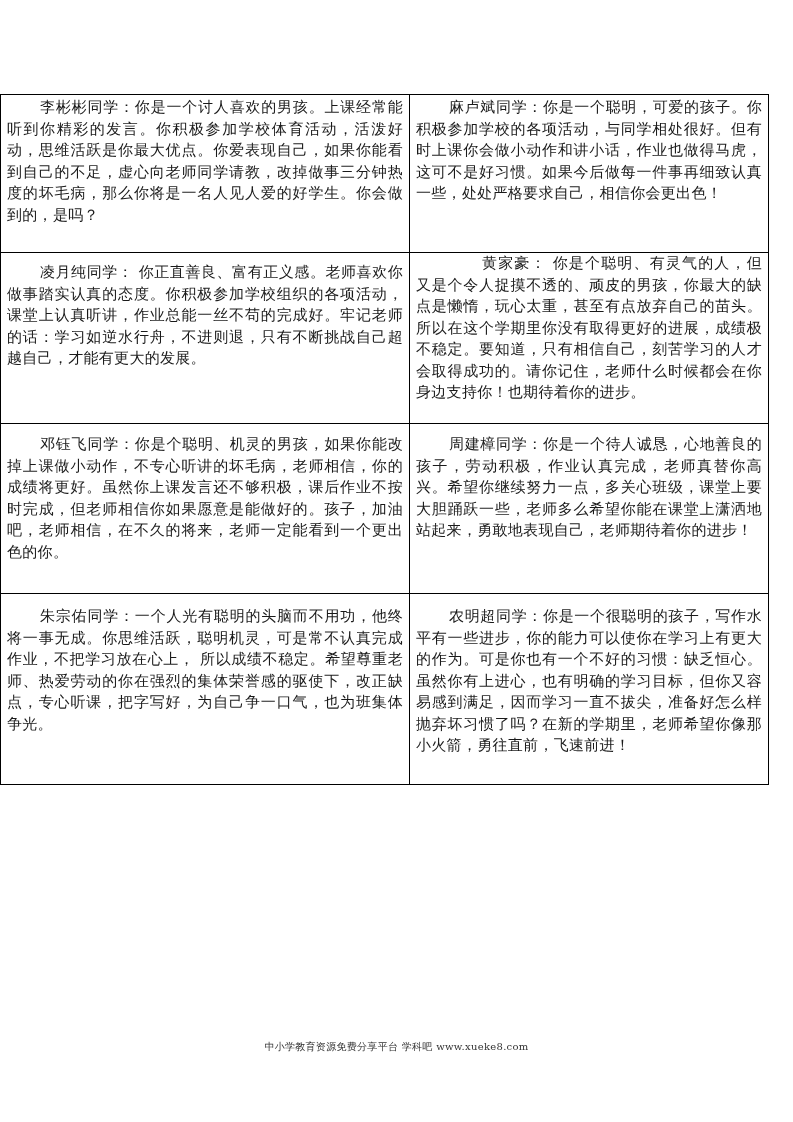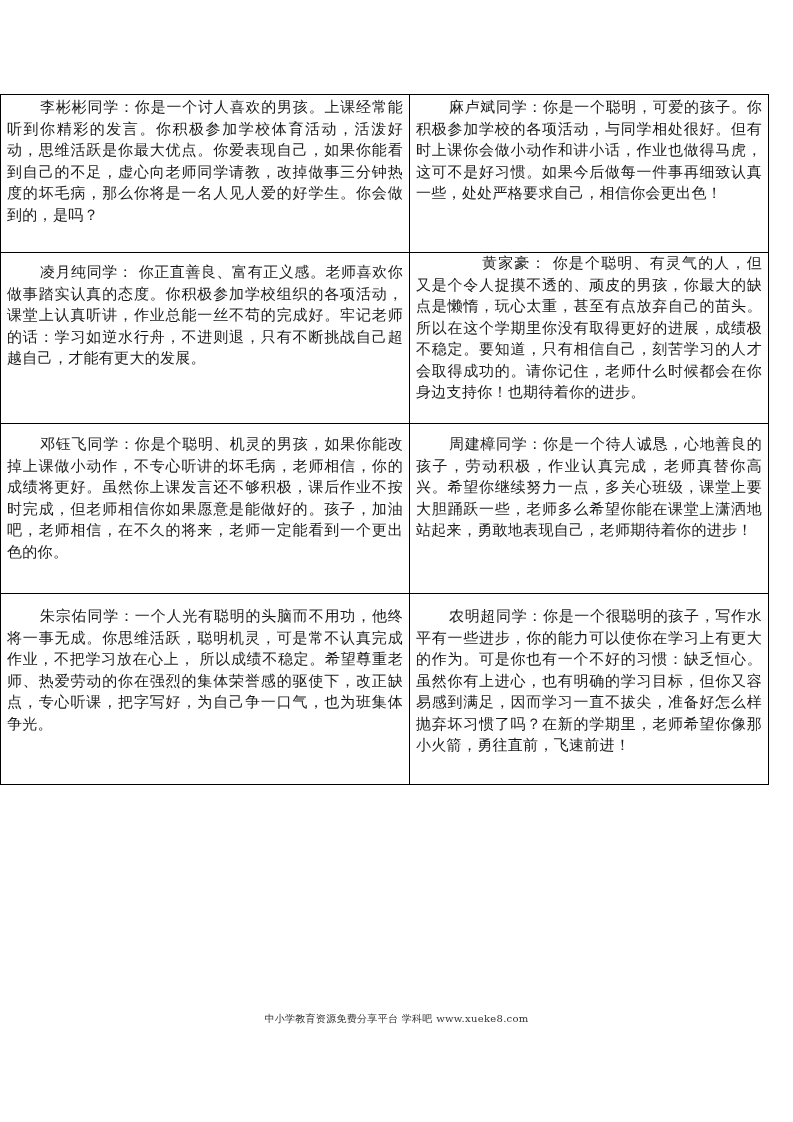--- a/index.html
+++ b/index.html
@@ -9,24 +9,24 @@
                      border-collapse: collapse; table-layout: fixed; }
     .comment-table td { border: 1.5px solid #000; vertical-align: top; padding: 0 6px 0 6px;
                         font-size: 15px; line-height: 21.5px; letter-spacing: 0.3px;
                         text-align: justify; }
     .comment-table td p { margin: 0; text-indent: 2.2em; }
     .col-left { width: 396px; }
     .r1 { height: 158px; }
     .r2 { height: 171px; margin-left: 45px; }
     .r3 { height: 170px; }
     .r4 { height: 147px; }
-    .r5 { height: 191px; font-family: Liberation Serif, serif; }
+    .r5 { height: 191px; }
     .r1 td { padding-top: 2px; }
     .r2 td, .r3 td, .r4 td, .r5 td { padding-top: 0; }
-    .footer { position: absolute; top: 1012px; left: 0; width: 793px; text-align: center;
+    .footer { position: absolute; top: 1040px; left: 0; width: 793px; text-align: center;
               font-size: 10px; color: #333; letter-spacing: 0.3px; }
   </style>
 </head>
 <body>
 
 <table class="comment-table">
   <tbody>
       <tr class="r1">
     <td class="col-left">
           <p>李彬彬同学：你是一个讨人喜欢的男孩。上课经常能听到你精彩的发言。你积极参加学校体育活动，活泼好动，思维活跃是你最大优点。你爱表现自己，如果你能看到自己的不足，虚心向老师同学请教，改掉做事三分钟热度的坏毛病，那么你将是一名人见人爱的好学生。你会做到的，是吗？</p>

